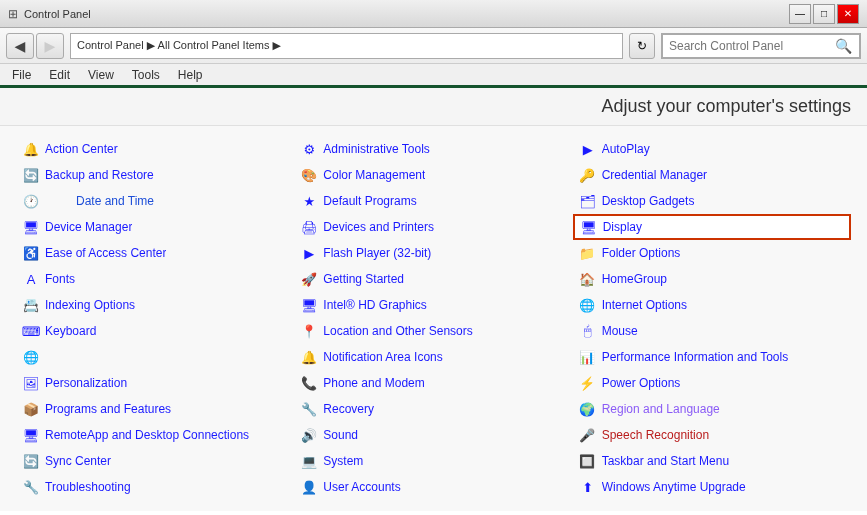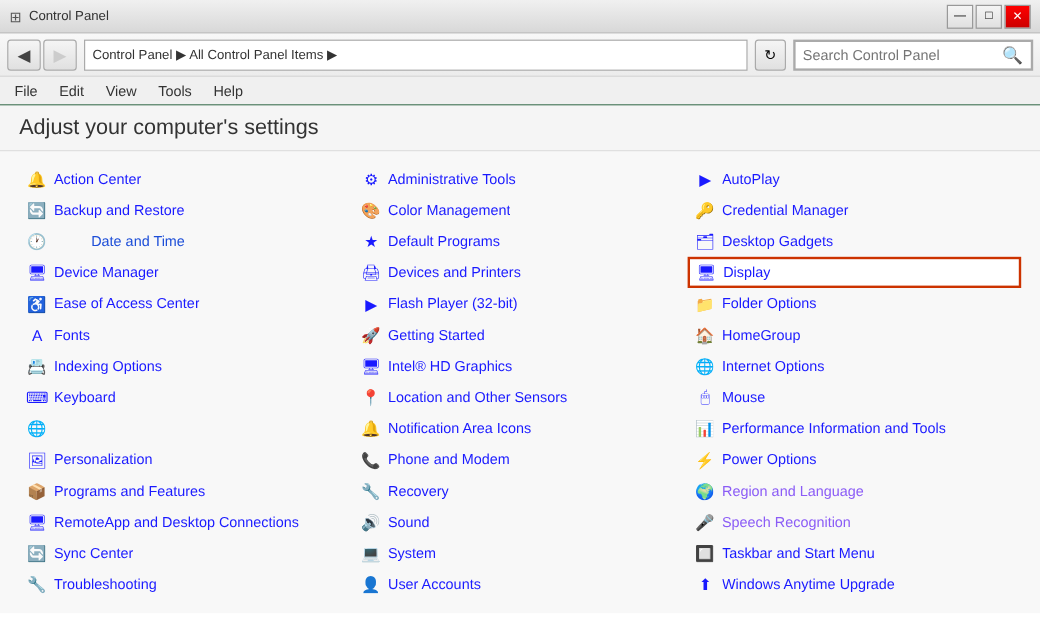--- a/index.html
+++ b/index.html
@@ -119,21 +119,21 @@
       color: #555;
     }
 
     
     .menu-bar {
       background: #f0f0f0;
       height: 24px;
       display: flex;
       align-items: center;
       padding: 0 4px;
-      border-bottom: 1px solid #14532d;
+      border-bottom: 3px solid #14532d;
       gap: 2px;
     }
     .menu-item {
       padding: 3px 8px;
       cursor: pointer;
       font-size: 12px;
       color: #333;
     }
 
     
@@ -142,21 +142,21 @@
       flex: 1;
       overflow: hidden;
     }
 
     
     .view-by-bar {
       background: #f5f5f5;
       padding: 8px 16px;
       display: flex;
       align-items: center;
-      justify-content: flex-start;
+      justify-content: flex-end;
       border-bottom: 1px solid #e0e0e0;
     }
     .page-title {
       font-size: 18px;
       color: #333;
       font-weight: 300;
     }
     .view-by {
       display: flex;
       align-items: center;
@@ -392,21 +392,21 @@
       <div class="cp-item">
         <span class="item-icon" style="font-size: 13px; width: 16px; height: 16px; display: inline-flex; align-items: center; justify-content: center;">🖥</span>
         <span style="font-size: 12px; color: rgb(26, 26, 255); overflow: hidden; white-space: nowrap; text-overflow: ellipsis;">RemoteApp and Desktop Connections</span>
       </div>
       <div class="cp-item">
         <span class="item-icon" style="font-size: 13px; width: 16px; height: 16px; display: inline-flex; align-items: center; justify-content: center;">🔊</span>
         <span style="font-size: 12px; color: rgb(26, 26, 255); overflow: hidden; white-space: nowrap; text-overflow: ellipsis;">Sound</span>
       </div>
       <div class="cp-item">
         <span class="item-icon" style="font-size: 13px; width: 16px; height: 16px; display: inline-flex; align-items: center; justify-content: center;">🎤</span>
-        <span style="font-size: 12px; color: #8b5cf6; overflow: hidden; white-space: nowrap; text-overflow: ellipsis;">Speech Recognition</span>
+        <span style="font-size: 12px; color: #b91c1c; overflow: hidden; white-space: nowrap; text-overflow: ellipsis;">Speech Recognition</span>
       </div>
       <div class="cp-item">
         <span class="item-icon" style="font-size: 13px; width: 16px; height: 16px; display: inline-flex; align-items: center; justify-content: center;">🔄</span>
         <span style="font-size: 12px; color: rgb(26, 26, 255); overflow: hidden; white-space: nowrap; text-overflow: ellipsis;">Sync Center</span>
       </div>
       <div class="cp-item">
         <span class="item-icon" style="font-size: 13px; width: 16px; height: 16px; display: inline-flex; align-items: center; justify-content: center;">💻</span>
         <span style="font-size: 12px; color: rgb(26, 26, 255); overflow: hidden; white-space: nowrap; text-overflow: ellipsis;">System</span>
       </div>
       <div class="cp-item">

